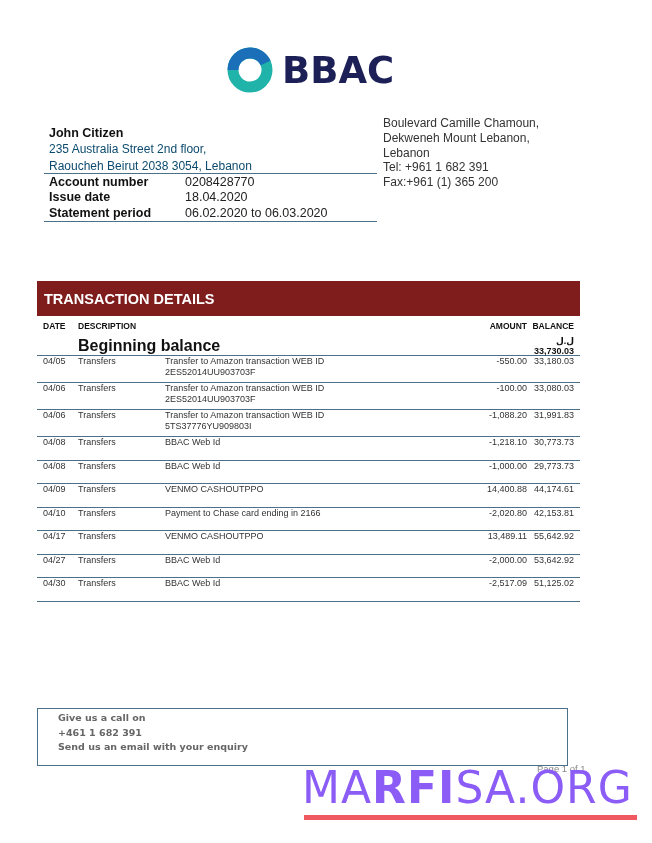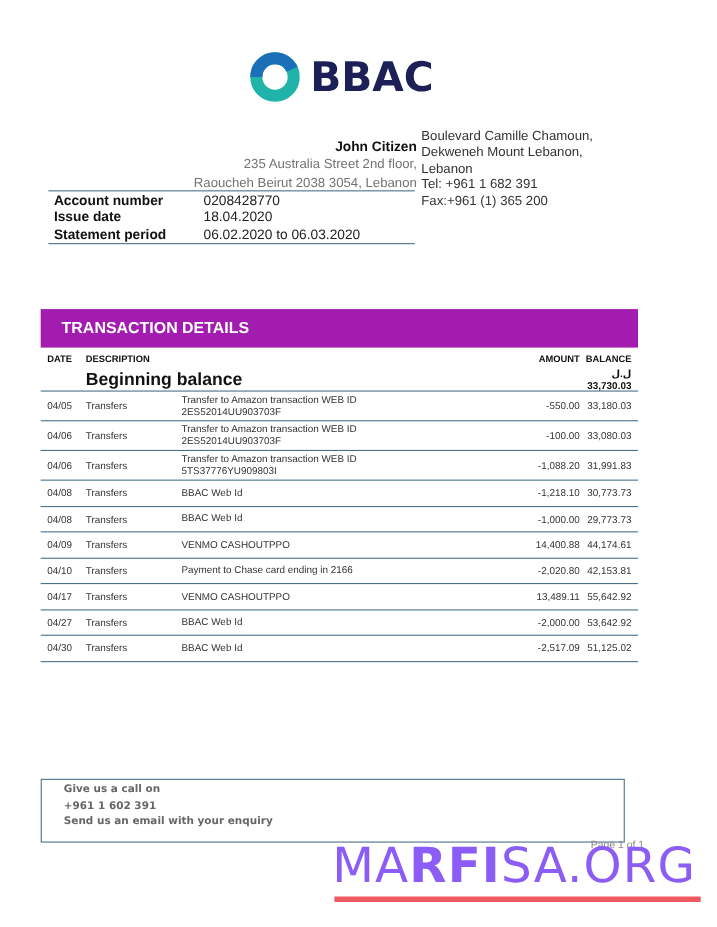--- a/index.html
+++ b/index.html
@@ -6,48 +6,48 @@
   body {
     width: 652px; height: 843px; position: relative; overflow: hidden;
     font-family: "Liberation Sans", "DejaVu Sans", sans-serif; color: #222;
   }
   .logo { position: absolute; left: 226px; top: 45px; height: 50px; display: flex; align-items: center; }
   .logo svg { display: block; }
   .logo-text {
     font-family: "DejaVu Sans", sans-serif; font-weight: 700; font-size: 37px;
     color: #1c2057; letter-spacing: 0px; margin-left: 8px; line-height: 1;
   }
-  .customer { position: absolute; left: 49px; top: 125px; width: 330px; text-align: right; }
+  .customer { position: absolute; left: 49px; top: 125px; width: 330px; }
   .cust-name { font-weight: 700; font-size: 12.5px; color: #111; line-height: 16px; }
-  .cust-addr { font-size: 12px; color: #737373; line-height: 17px; }
+  .cust-addr { font-size: 12px; color: #0c4a6e; line-height: 17px; }
   .acct-table {
     position: absolute; left: 44px; top: 173px; width: 333px;
     border-top: 1px solid #4a7189; border-bottom: 1px solid #4a7189;
     padding: 0 0 0 5px; box-sizing: border-box;
   }
   .acct-row { display: flex; height: 15.5px; align-items: center; }
   .acct-label { width: 136px; font-weight: 700; font-size: 12.5px; color: #111; }
   .acct-value { font-size: 12.5px; color: #222; }
   .bank-addr { position: absolute; left: 383px; top: 116px; font-size: 12px; color: #333; line-height: 14.8px; }
   .tx-header {
     position: absolute; left: 37px; top: 281px; width: 543px; height: 35px;
-    background: #a21caf; color: #ffffff; font-weight: 700; font-size: 14.5px;
-    display: flex; align-items: center; padding-left: 19px; box-sizing: border-box;
+    background: #7f1d1d; color: #ffffff; font-weight: 700; font-size: 14.5px;
+    display: flex; align-items: center; padding-left: 7px; box-sizing: border-box;
   }
   .tx-table { position: absolute; left: 37px; top: 316px; width: 543px; font-size: 9px; color: #333; }
   .col-head { display: flex; height: 20px; align-items: center; font-weight: 700; font-size: 8.5px; color: #111; }
   .c-date { width: 41px; padding-left: 6px; box-sizing: border-box; }
   .c-cat { width: 87px; }
   .c-desc { width: 280px; }
   .c-amt { width: 82px; text-align: right; }
   .c-bal { width: 53px; text-align: right; flex: 1; padding-right: 6px; }
   .begin-row { display: flex; height: 19px; align-items: center; border-bottom: 1px solid #4a7189; }
   .begin-label { font-weight: 700; font-size: 16px; color: #111; }
   .begin-bal { font-weight: 700; font-size: 9px; color: #111; }
-  .tx-row { display: flex; align-items: center; border-bottom: 1px solid #4a7189; }
+  .tx-row { display: flex; border-bottom: 1px solid #4a7189; }
   .tx-row.tall { height: 26px; }
   .tx-row.short { height: 22.5px; }
   .tx-row .c-desc { line-height: 11px; }
   .contact-box {
     position: absolute; left: 37px; top: 708px; width: 531px; height: 58px;
     border: 1px solid #4a7189; box-sizing: border-box; padding: 2px 20px;
     font-family: "DejaVu Sans", sans-serif; font-size: 9.5px; color: #666; line-height: 14.5px; font-weight: 700;
   }
   .page-num { position: absolute; left: 527px; top: 763px; font-size: 9.5px; color: #888; margin-left: 10px; }
   .watermark {
@@ -208,21 +208,21 @@
           <div>BBAC Web Id</div>
         </span>
         <span class="c-amt">-2,517.09</span>
         <span class="c-bal">51,125.02</span>
       </div>
     </div>
 </div>
 
 <div class="contact-box">
   <div>Give us a call on</div>
-  <div>+961 1 602 391</div>
+  <div>+461 1 682 391</div>
   <div>Send us an email with your enquiry</div>
 </div>
 
 <div class="page-num">Page 1 of 1</div>
 
 <div class="watermark">
   <span class="thin">MA</span><span class="bold">RFI</span><span class="thin">SA.ORG</span>
 </div>
 <div class="wm-line"></div>
 

